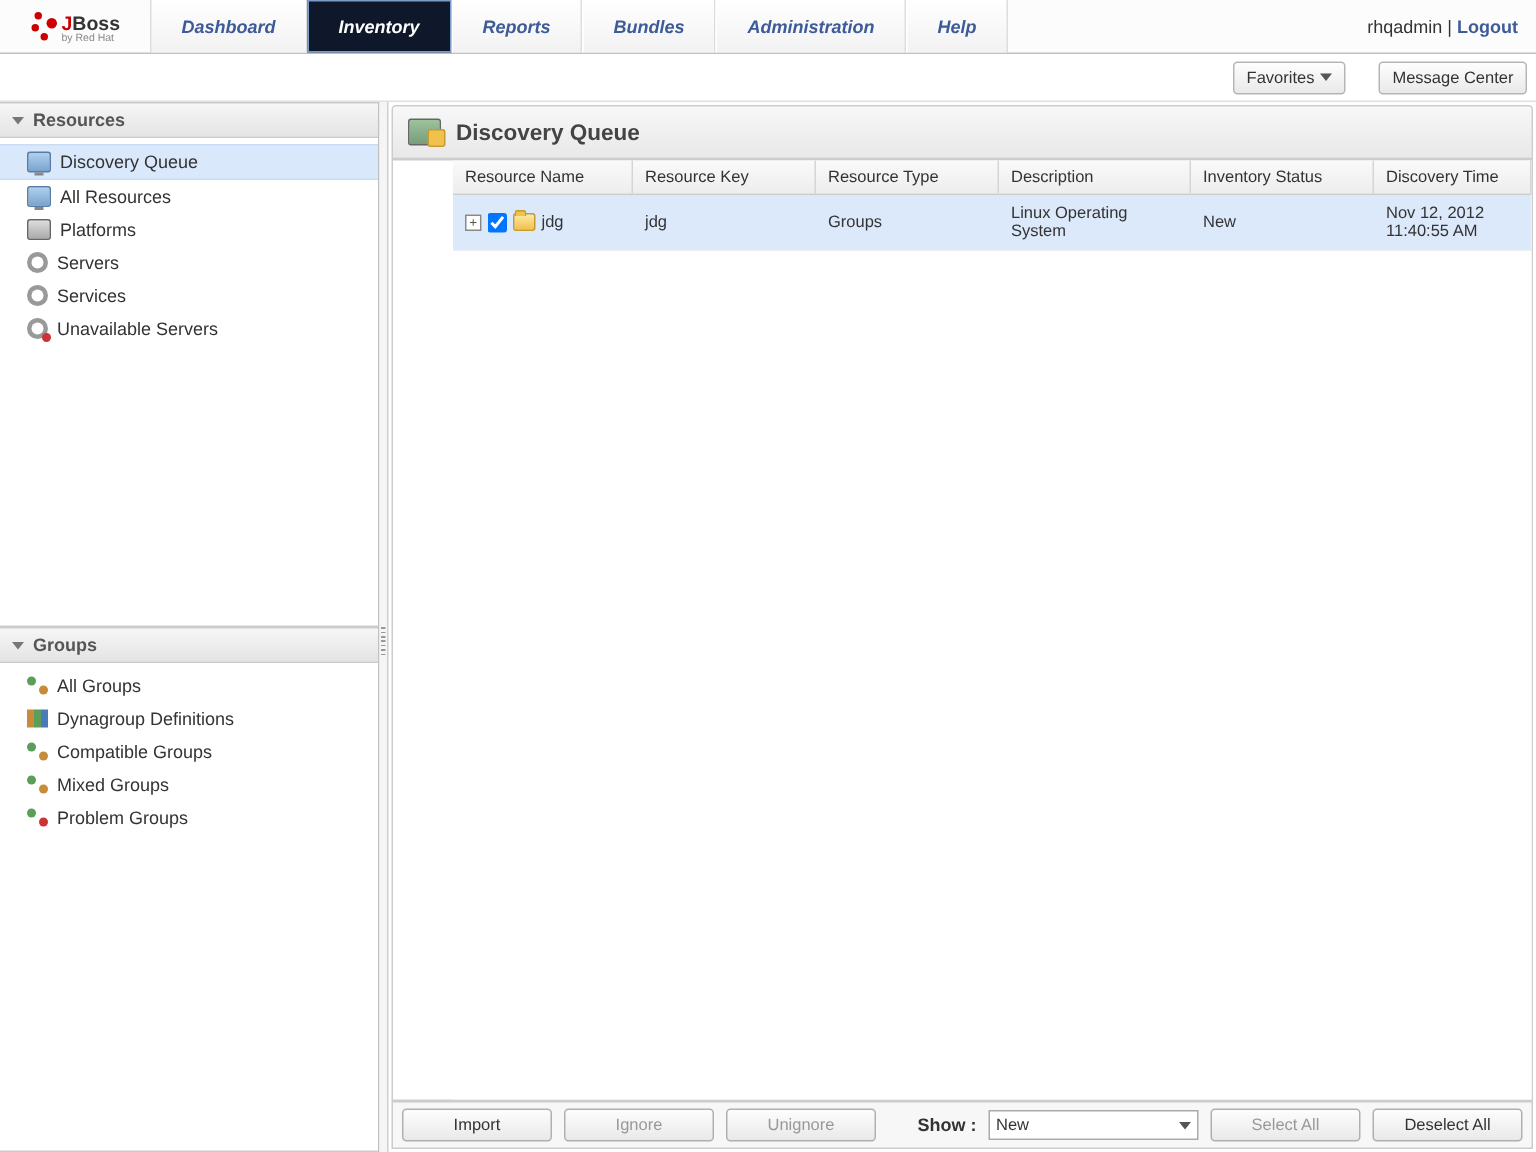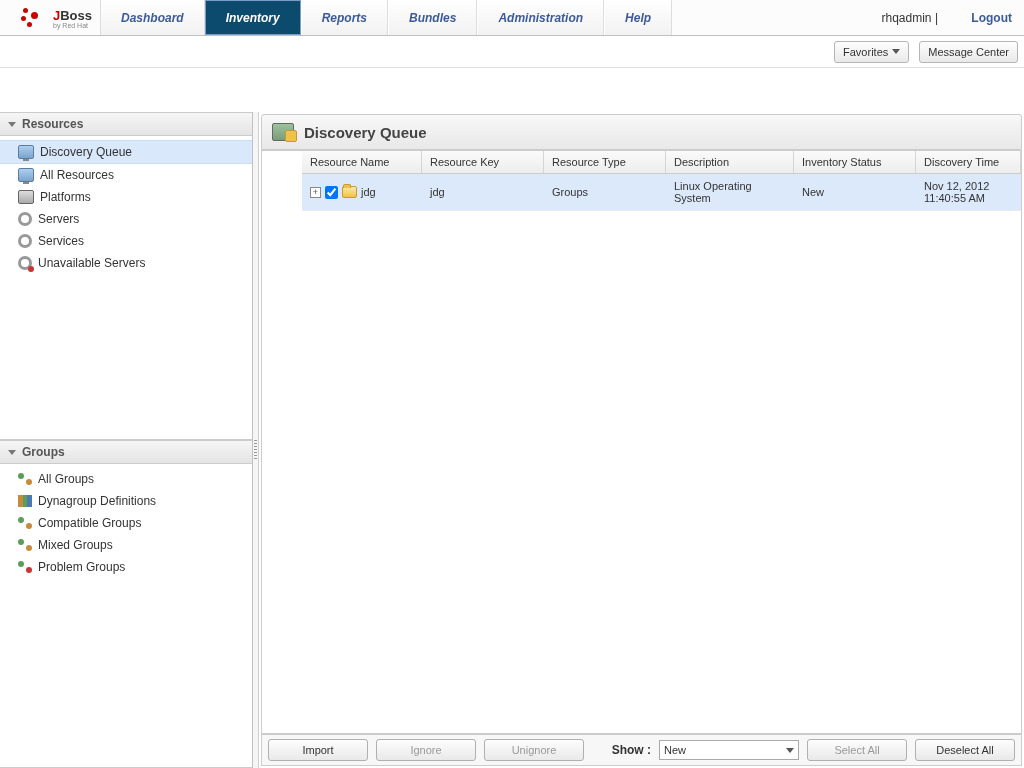--- a/index.html
+++ b/index.html
@@ -9,32 +9,32 @@
 
 .topbar { height: 36px; display: flex; align-items: center; border-bottom: 1px solid #c0c0c0; background: #fcfcfc; }
 .logo { width: 100px; display: flex; align-items: center; justify-content: center; }
 .logo-dots { position: relative; width: 58px; height: 24px; }
 .logo-text { display: flex; flex-direction: column; line-height: 1; }
 .logo-jboss { font-weight: bold; font-size: 13px; color: #333; }
 .logo-j { color: #c00; }
 .logo-small { font-size: 7px; color: #888; }
 .nav-tabs { display: flex; height: 100%; }
 .nav-tab { padding: 0 20px; display: flex; align-items: center; border-right: 1px solid #ddd; border-left: 1px solid #fff; font-weight: bold; font-size: 12px; color: #3d5b99; cursor: pointer; background: linear-gradient(#fff,#f2f2f2); font-style: italic; }
-.nav-tab.active { background: #0c4a6e; color: #fff; border: 1px solid #7a9cc7; }
+.nav-tab.active { background: #0f172a; color: #fff; border: 1px solid #7a9cc7; }
 .nav-tab:first-child { border-left: 1px solid #ddd; }
 .user-area { margin-left: auto; padding-right: 12px; font-size: 12px; color: #333; }
-.user-area a { color: #3d5b99; font-weight: bold; cursor: pointer; margin-left: 30px; }
-
-
-.toolbar-row { height: 32px; display: flex; align-items: center; justify-content: flex-end; padding: 0 6px; gap: 10px; background: #fff; border-bottom: 1px solid #e0e0e0; }
+.user-area a { color: #3d5b99; font-weight: bold; cursor: pointer; }
+
+
+.toolbar-row { height: 32px; display: flex; align-items: center; justify-content: flex-end; padding: 0 6px; gap: 22px; background: #fff; border-bottom: 1px solid #e0e0e0; }
 .tool-btn { height: 22px; padding: 0 8px; border: 1px solid #b5b5b5; border-radius: 3px; background: linear-gradient(#fefefe,#e9e9e9); font-size: 11px; color: #333; display: flex; align-items: center; gap: 4px; cursor: pointer; }
 .tri-down { width: 0; height: 0; border-left: 4px solid transparent; border-right: 4px solid transparent; border-top: 5px solid #555; display: inline-block; }
 
 
-.main { flex: 1; display: flex; min-height: 0; margin-top: 44px; }
+.main { flex: 1; display: flex; min-height: 0; }
 .sidebar { width: 253px; display: flex; flex-direction: column; border-right: 1px solid #c0c0c0; background: #fafafa; }
 .splitter { width: 6px; background: #f5f5f5; border-right: 1px solid #d0d0d0; cursor: col-resize; position: relative; }
 .splitter::after { content: ''; position: absolute; top: 50%; left: 1px; width: 3px; height: 20px; background: repeating-linear-gradient(#999,#999 1px,transparent 1px,transparent 3px); }
 
 .section-head { height: 24px; background: linear-gradient(#f6f6f6,#e4e4e4); border-top: 1px solid #ccc; border-bottom: 1px solid #ccc; display: flex; align-items: center; padding: 0 8px; font-weight: bold; color: #555; gap: 6px; cursor: pointer; }
 .chev { width: 0; height: 0; border-left: 4px solid transparent; border-right: 4px solid transparent; border-top: 5px solid #777; }
 .section-body { padding: 4px 0; background: #fff; border-bottom: 1px solid #ccc; }
 .section-body.fill { flex: 1; overflow: auto; }
 .tree-item { display: flex; align-items: center; gap: 6px; padding: 4px 8px 4px 18px; cursor: pointer; color: #333; }
 .tree-item.selected { background: #d9e8fb; border-top: 1px solid #c8dcf5; border-bottom: 1px solid #c8dcf5; }
@@ -91,21 +91,21 @@
 <body>
 
 <div class="app">
   <div class="topbar">
     <div class="logo">
       <div class="logo-dots">
         <span class="dot" style="top:2px;left:2px"></span>
         <span class="dot" style="top:10px;left:0px"></span>
         <span class="dot" style="top:16px;left:6px"></span>
         <span class="dot" style="top:6px;left:10px;width:7px;height:7px"></span>
-        <span class="logo-text" style="position:absolute;left:32px;top:3px">
+        <span class="logo-text" style="position:absolute;left:20px;top:3px">
           <span class="logo-jboss"><span class="logo-j">J</span><span>Boss</span></span>
           <span class="logo-small">by Red Hat</span>
         </span>
       </div>
     </div>
     <div class="nav-tabs">
       <div class="nav-tab">Dashboard</div>
       <div class="nav-tab active">Inventory</div>
       <div class="nav-tab">Reports</div>
       <div class="nav-tab">Bundles</div>

